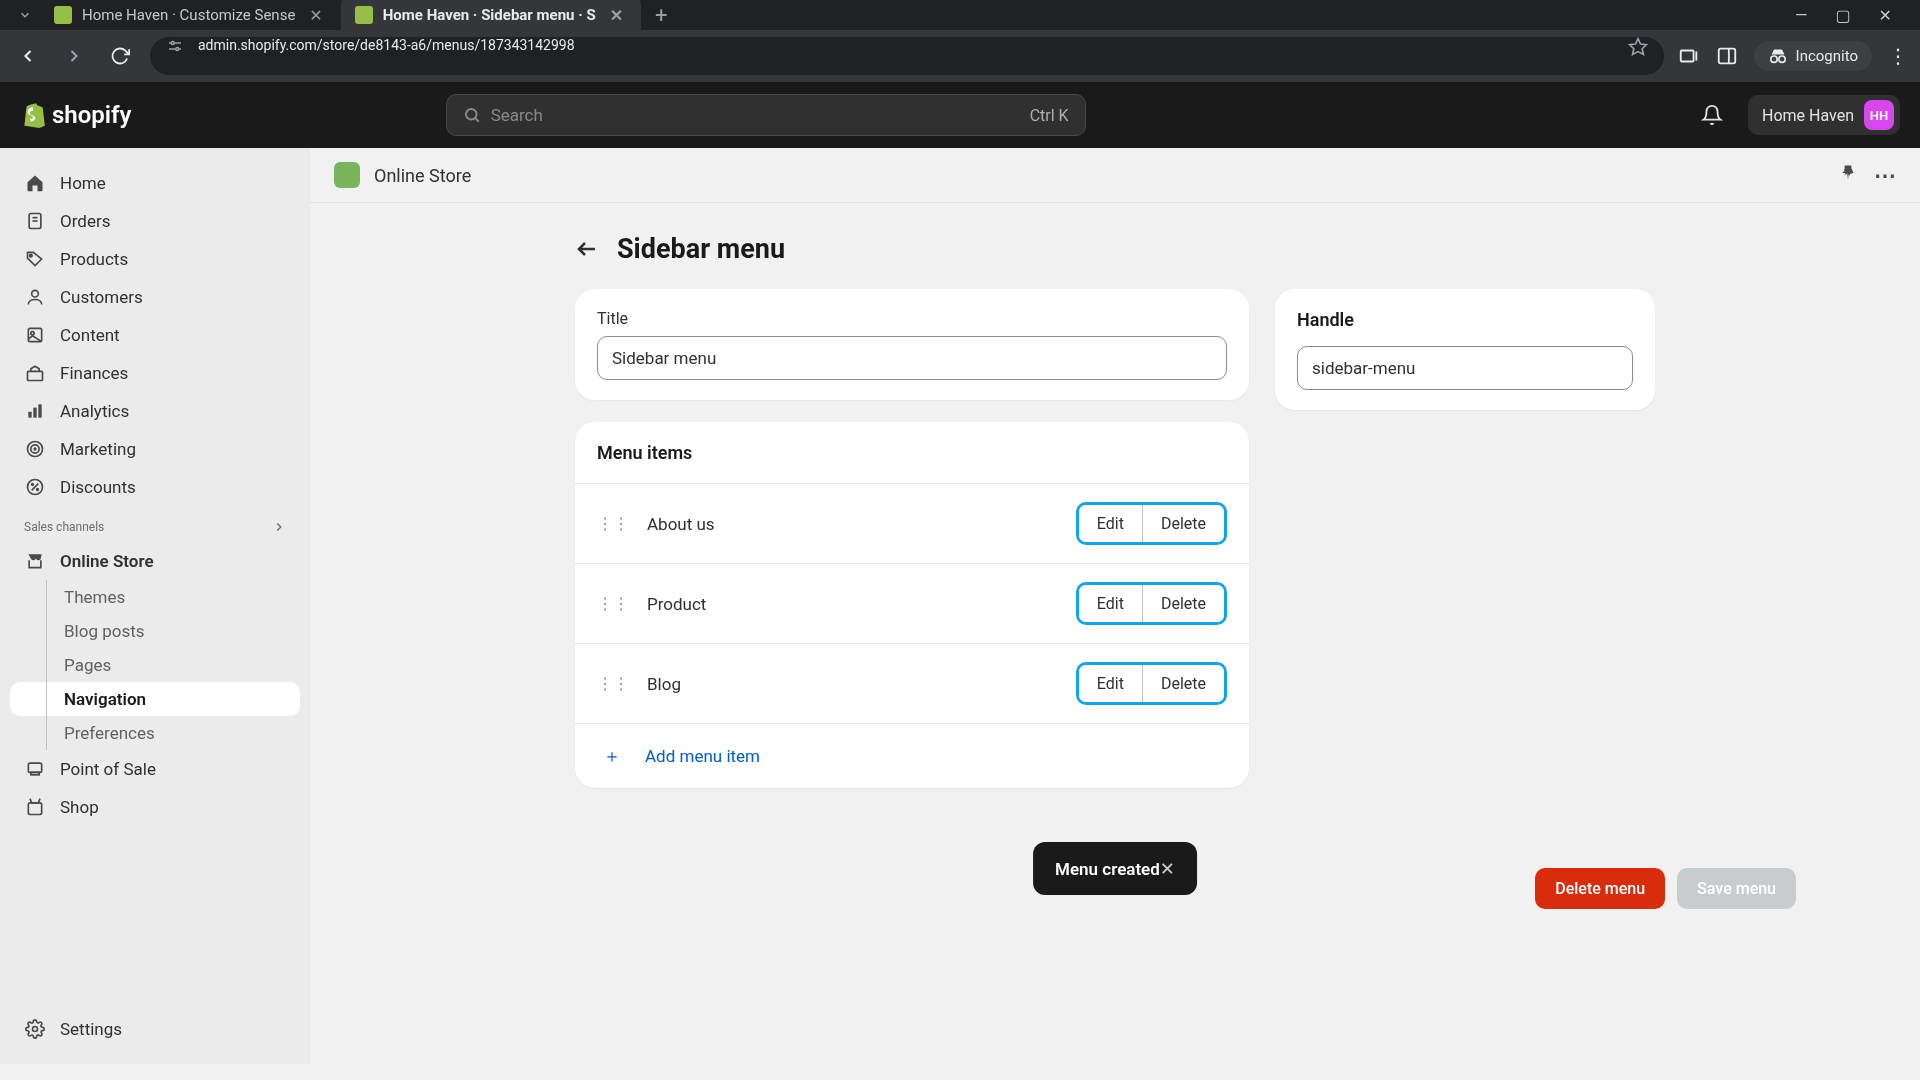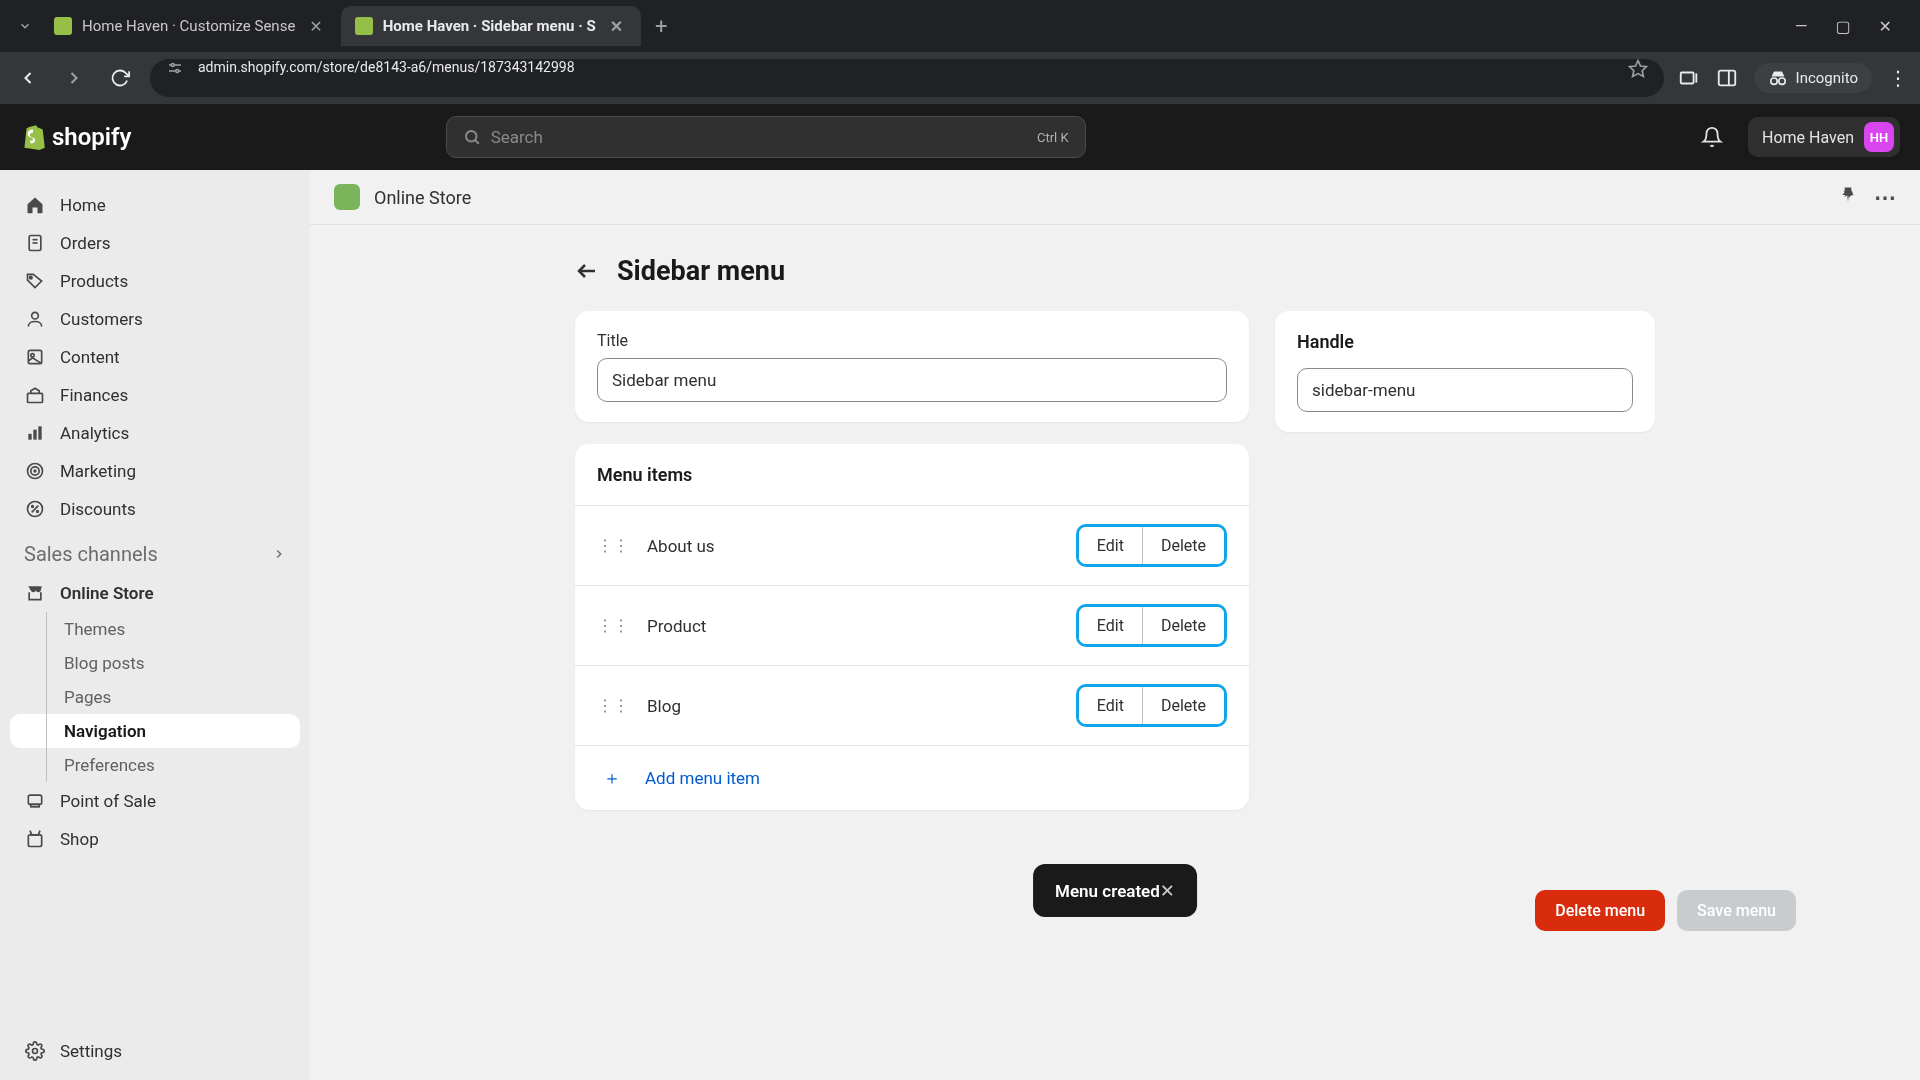--- a/index.html
+++ b/index.html
@@ -1,20 +1,20 @@
 <!DOCTYPE html>
 <html><head>
 <meta charset="utf-8">
 <style>
 * { margin: 0; padding: 0; box-sizing: border-box; font-family: -apple-system, BlinkMacSystemFont, "Segoe UI", Roboto, sans-serif; }
 body { width: 1920px; height: 1080px; overflow: hidden; background: #f1f1f1; transform-origin: top left; }
 
 
 .browser-chrome { background: #202124; }
-.tab-bar { display: flex; align-items: center; height: 52px; padding: 0 10px; gap: 0; }
+.tab-bar { display: flex; align-items: center; height: 30px; padding: 0 10px; gap: 0; }
 .tab-dropdown { width: 30px; height: 30px; display:flex; align-items:center; justify-content:center; color:#9aa0a6; border-radius:50%; }
 .tab { display: flex; align-items: center; gap: 10px; padding: 0 14px; height: 40px; min-width: 280px; max-width: 310px; color: #c8c8c8; font-size: 15px; border-radius: 10px 10px 0 0; position:relative; }
 .tab.active { background: #35363a; color: #e8eaed; font-weight: bold; }
 .tab .favicon { width: 18px; height: 18px; background: #95bf47; border-radius: 3px; flex-shrink:0; }
 .tab .tab-title { white-space: nowrap; overflow: hidden; text-overflow: ellipsis; flex:1; }
 .tab .tab-close { color: #9aa0a6; font-size: 16px; padding: 2px 4px; }
 .new-tab { color: #9aa0a6; font-size: 22px; padding: 0 14px; }
 .window-controls { margin-left: auto; display: flex; gap: 28px; padding-right: 18px; color: #c8c8c8; }
 .window-controls span { font-size: 16px; }
 
@@ -24,34 +24,34 @@
 .url-box { flex:1; background:#202124; border-radius: 24px; height: 38px; display:flex; align-items:flex-start; padding: 0 16px; gap: 14px; color:#e8eaed; font-size: 14px; }
 .url-icon { color:#9aa0a6; }
 .addr-right { display:flex; align-items:center; gap: 16px; color:#e8eaed; }
 .incognito-badge { display:flex; align-items:center; gap:8px; background:#3c4043; padding: 6px 14px; border-radius: 20px; font-size:15px; }
 
 
 .shopify-header { background:#1a1a1a; height: 66px; display:flex; align-items:center; padding: 0 20px; gap: 20px; }
 .shopify-logo { color:#fff; font-size: 24px; font-weight:600; display:flex; align-items:center; gap:6px; }
 .shopify-logo svg { width: 26px; height: 28px; }
 .header-search { flex:0 0 640px; margin: 0 auto; background:#303030; border:1px solid #4a4a4a; border-radius: 10px; height: 42px; display:flex; align-items:center; padding: 0 16px; color:#8a8a8a; font-size: 17px; }
-.header-search .kbd { margin-left:auto; font-size: 13px; color:#b0b0b0; }
+.header-search .kbd { margin-left:auto; font-size: 16px; color:#b0b0b0; }
 .header-right { margin-left:auto; display:flex; align-items:center; gap: 18px; color:#e3e3e3; }
 .notif-btn { width:36px; height:36px; border-radius:8px; display:flex; align-items:center; justify-content:center; }
 .store-chip { display:flex; align-items:center; gap:10px; background:#303030; padding: 5px 6px 5px 14px; border-radius: 10px; font-size:16px; }
 .store-avatar { width:30px; height:30px; background:#d946ef; border-radius:8px; display:flex; align-items:center; justify-content:center; font-size:13px; font-weight:600; color:#fff; }
 
 
 .app-body { display:flex; height: calc(1080px - 46px - 52px - 66px); background:#f1f1f1; }
 
 
 .sidebar { width: 310px; background:#ebebeb; padding: 16px 10px; display:flex; flex-direction:column; font-size: 17px; color:#303030; }
 .nav-item { display:flex; align-items:center; gap: 14px; padding: 8px 14px; border-radius: 10px; cursor:pointer; }
 .nav-item .nav-icon { width:22px; height:22px; display:flex; align-items:center; justify-content:center; color:#4a4a4a; }
-.nav-section-title { display:flex; align-items:center; justify-content:space-between; padding: 14px 14px 8px; color:#6d6d6d; font-size:20px; }
+.nav-section-title { display:flex; align-items:center; justify-content:space-between; padding: 14px 14px 8px; color:#6d6d6d; font-size:12px; }
 .sub-item { padding: 7px 14px 7px 54px; color:#616161; border-radius:10px; cursor:pointer; position:relative; }
 .sub-item.selected { background:#fff; color:#1a1a1a; font-weight:600; }
 .sub-item::before { content:""; position:absolute; left:36px; top:0; bottom:0; width:1px; background:#c0c0c0; }
 .sidebar-spacer { flex:1; }
 .settings-item { border-top: none; margin-top: 10px; }
 
 
 .main { flex:1; overflow:auto; position:relative; }
 .channel-header { display:flex; align-items:center; gap:14px; padding: 14px 24px; border-bottom:1px solid #e1e1e1; background:#f1f1f1; }
 .channel-icon { width:26px; height:26px; background:#7ab55c; border-radius:6px; }
@@ -60,21 +60,21 @@
 
 .page-content { max-width: 1300px; margin: 0 auto; padding: 30px 110px; }
 .page-title-row { display:flex; align-items:center; gap:18px; margin-bottom: 24px; }
 .back-arrow { font-size:22px; color:#303030; cursor:pointer; }
 .page-title { font-size:27px; font-weight:700; color:#1a1a1a; }
 
 .content-grid { display:flex; gap: 26px; align-items:flex-start; }
 .main-col { flex:1; display:flex; flex-direction:column; gap: 22px; }
 .side-col { width: 380px; }
 
-.card { background:#fff; border-radius: 14px; padding: 20px 22px; box-shadow: 0 1px 2px rgba(0,0,0,0.05); }
+.card { background:#fff; border-radius: 20px; padding: 20px 22px; box-shadow: 0 1px 2px rgba(0,0,0,0.05); }
 .field-label { font-size:16px; color:#303030; margin-bottom:8px; display:block; }
 .text-input { width:100%; border:1px solid #8a8a8a; border-radius:10px; padding: 11px 14px; font-size:17px; color:#303030; background:#fff; }
 
 .card-heading { font-size:18px; font-weight:600; color:#1a1a1a; margin-bottom: 16px; }
 .help-text { font-size:16px; color:#4a4a4a; line-height:1.55; margin-bottom: 14px; }
 .help-text code { background:#f0f0f0; padding:2px 6px; border-radius:4px; font-size:15px; }
 .help-text a { color:#005bd3; text-decoration:underline; }
 
 .menu-items-card { padding: 20px 0 0; }
 .menu-items-card .card-heading { padding: 0 22px; margin-bottom: 20px; }

